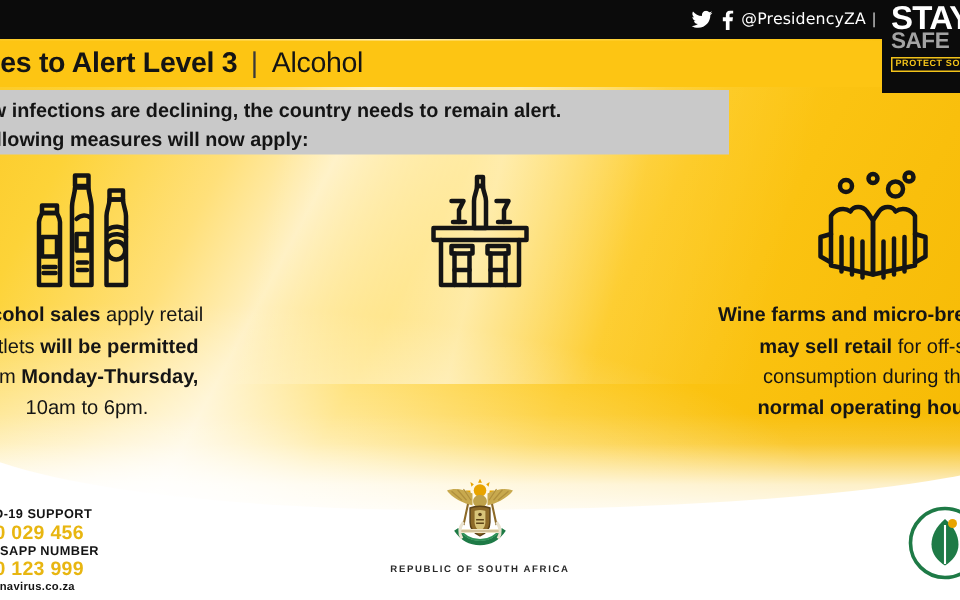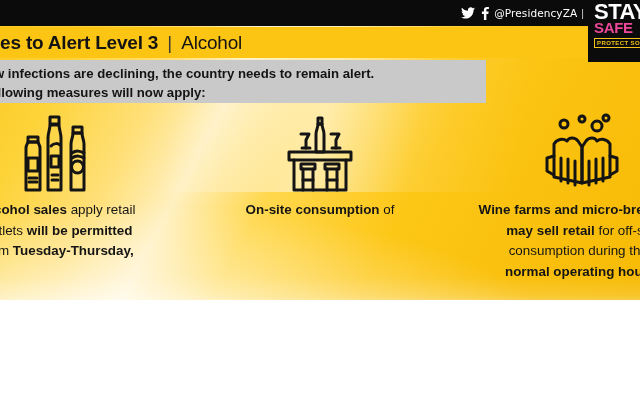--- a/index.html
+++ b/index.html
@@ -2,21 +2,21 @@
 <html><head>
 <meta charset="utf-8">
 <title>Alert Level 3 Alcohol Infographic</title>
 <style>
   html,body{margin:0;padding:0;}
   body{
     width:640px;height:400px;overflow:hidden;
     font-family:"Liberation Sans","DejaVu Sans",sans-serif;
     background:#ffffff;position:relative;
   }
-  #stage{position:absolute;inset:0;width:640px;height:300px;overflow:hidden;}
+  #stage{position:absolute;inset:0;width:640px;height:400px;overflow:hidden;}
 
   
   .bg-base{
     position:absolute;left:0;top:0;width:640px;height:400px;
     background:#ffffff;
   }
   .bg-yellow{
     position:absolute;left:-40px;top:20px;width:740px;height:320px;
     background:
       radial-gradient(130% 90% at 18% 100%, rgba(255,255,255,.95) 0%, rgba(255,255,255,.45) 22%, rgba(255,255,255,0) 48%),
@@ -54,21 +54,21 @@
     position:absolute;right:0;top:0;width:52px;height:62px;
     background:#0b0b0b;z-index:7;overflow:hidden;
     display:flex;flex-direction:column;align-items:flex-start;
     padding:2px 0 0 6px;box-sizing:border-box;
   }
   .badge .l1{
     color:#fff;font-weight:bold;font-size:22px;line-height:19px;
     letter-spacing:-.5px;font-family:"Liberation Sans",sans-serif;
   }
   .badge .l2{
-    color:#ec4899;font-weight:bold;font-size:15px;line-height:14px;
+    color:#a3a3a3;font-weight:bold;font-size:15px;line-height:14px;
     letter-spacing:-.3px;font-family:"Liberation Sans",sans-serif;
   }
   .badge .l3{
     margin-top:3px;color:#f3c31a;font-weight:bold;font-size:6px;
     letter-spacing:.4px;border:1px solid #f3c31a;padding:1px 2px;
     white-space:nowrap;font-family:"Liberation Sans",sans-serif;
   }
 
   
   .titleband{
@@ -211,21 +211,22 @@
             <path d="M61 32c0-4 2-7 2-11h9c0 4 2 7 2 11v46H61z"></path>
             <circle cx="67.5" cy="55" r="6"></circle>
             <path d="M62 41c4-3 9-2 12 0"></path>
             <path d="M62 46c4-3 9-2 12 0"></path>
           </g>
         </svg>
       </div>
       <p>
         <span><b>Alcohol sales</b><span> apply retail</span></span><br>
         <span><span>outlets </span><b>will be permitted</b></span><br>
-        <span><span>from </span><b>Tuesday-Thursday,</b></span><br>
+        <span><span>from </span><b>Monday-Thursday,</b></span><br>
+        <span><span>10am to 6pm.</span></span>
       </p>
     </div>
 
     <div class="col col-2">
       <div class="icon-wrap">
         <svg width="92" height="84" viewBox="0 0 92 84" aria-hidden="true">
           <g fill="none" stroke="#141414" stroke-width="3" stroke-linejoin="round" stroke-linecap="round">
 
             <path d="M44 6h4v6h-4z"></path>
             <path d="M42 22c0-4 2-6 2-10h4c0 4 2 6 2 10v18h-8z"></path>
@@ -244,21 +245,21 @@
               <path d="M39 57v21"></path>
               <path d="M29 68h10"></path>
             <rect x="51" y="52" width="14" height="5"></rect>
             <path d="M53 57v21"></path>
               <path d="M63 57v21"></path>
               <path d="M53 68h10"></path>
           </g>
         </svg>
       </div>
       <p>
-        <span><b>On-site consumption</b><span> of</span></span><br>
+        <br>
         <br>
         <br>
       </p>
     </div>
 
     <div class="col col-3">
       <div class="icon-wrap">
         <svg width="96" height="84" viewBox="0 0 96 84" aria-hidden="true">
           <g fill="none" stroke="#141414" stroke-width="3" stroke-linejoin="round" stroke-linecap="round">
 

